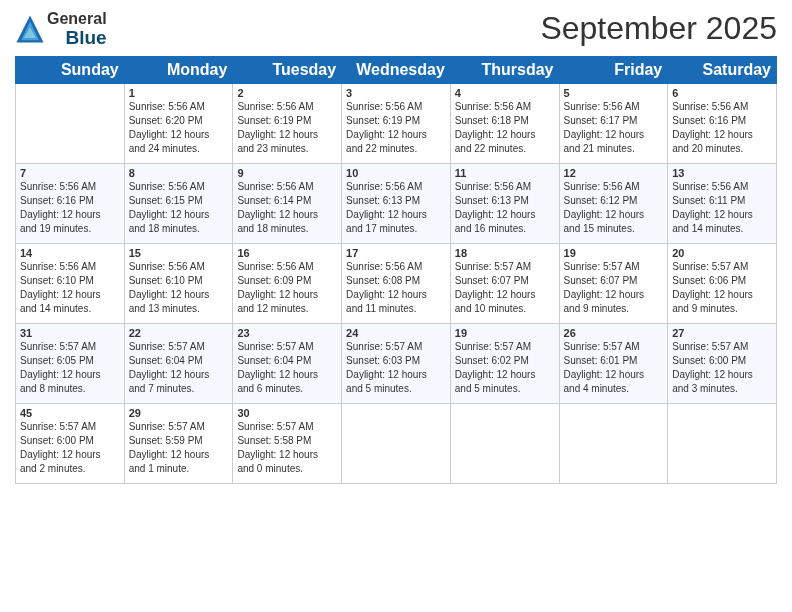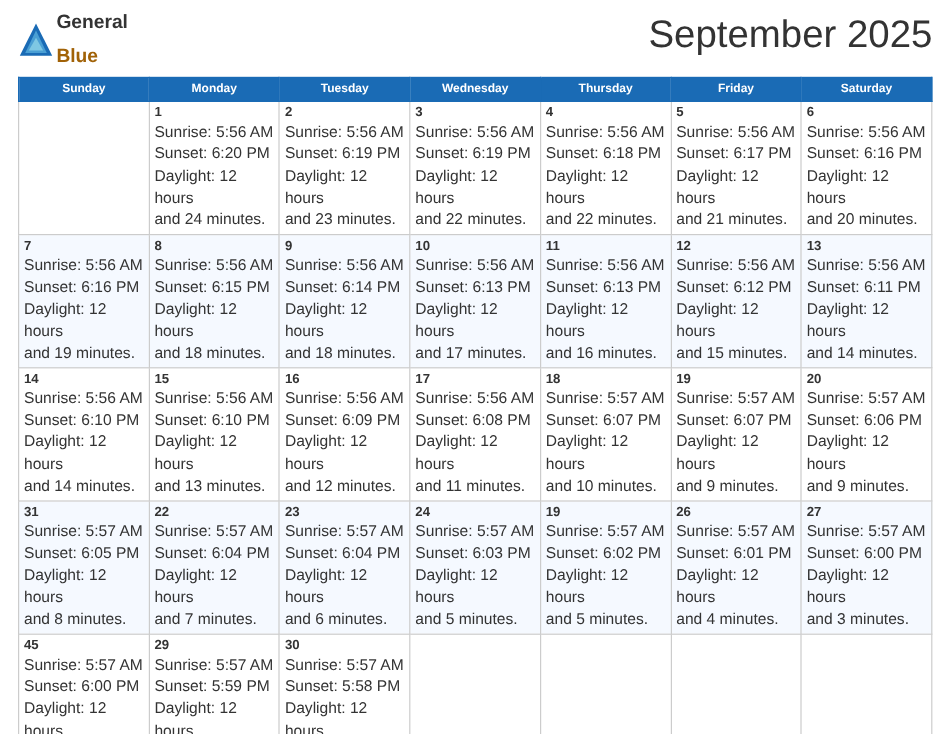--- a/index.html
+++ b/index.html
@@ -22,31 +22,31 @@
       margin-bottom: 8px;
     }
     .logo {
       display: flex;
       align-items: center;
     }
     .logo-text {
       display: flex;
       flex-direction: column;
       line-height: 1.1;
+      text-align: right;
     }
     .logo-general {
       font-size: 16px;
       font-weight: bold;
       color: #333;
     }
     .logo-blue {
-      font-size: 16px;
+      font-size: 19px;
       font-weight: bold;
-      color: #a16207;
-      margin-top: 11px;
+      color: #0c4a6e;
     }
     .logo-icon {
       width: 30px;
       height: 30px;
       margin-right: 2px;
     }
     .title-block {
       text-align: center;
     }
     .month-title {
@@ -60,41 +60,41 @@
     }
     .calendar-table {
       width: 100%;
       border-collapse: collapse;
       font-size: 9.5px;
     }
     .calendar-table th {
       background-color: #1a6bb5;
       color: #fff;
       padding: 4px 5px;
-      text-align: center;
-      font-size: 10px;
+      text-align: right;
+      font-size: 16px;
       font-weight: bold;
       border: 1px solid #1a6bb5;
     }
     .calendar-table td {
       border: 1px solid #ccc;
       vertical-align: top;
       padding: 3px 4px;
       width: calc(100% / 7);
       height: 80px;
     }
     .day-number {
       font-size: 11px;
       font-weight: bold;
       color: #333;
       display: block;
       margin-bottom: 1px;
     }
     .day-info {
-      font-size: 13px;
+      font-size: 10px;
       color: #333;
       line-height: 1.4;
     }
     .empty-cell {
       background: #f9f9f9;
     }
     tr:nth-child(even) td {
       background: #f5f9ff;
     }
     tr:nth-child(odd) td {

